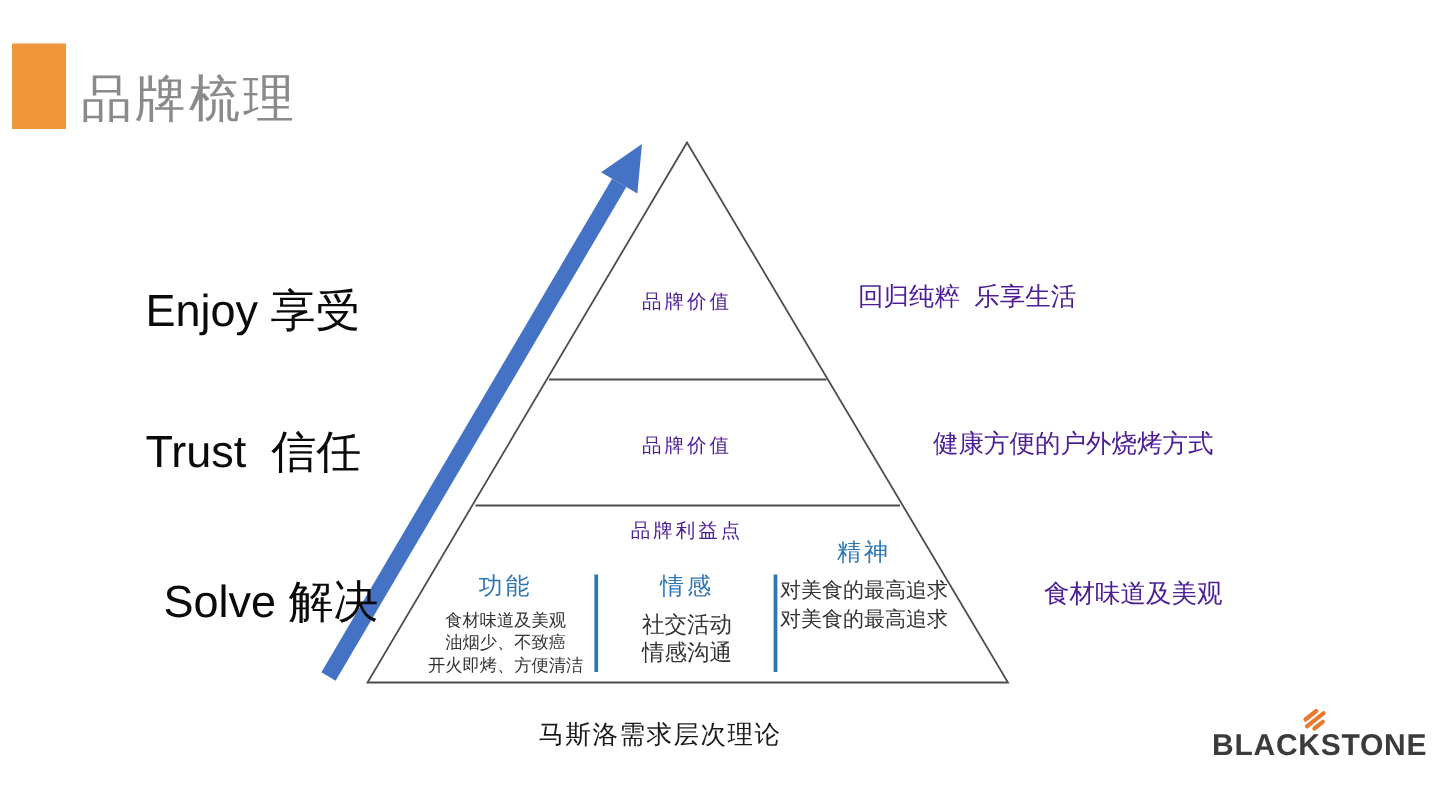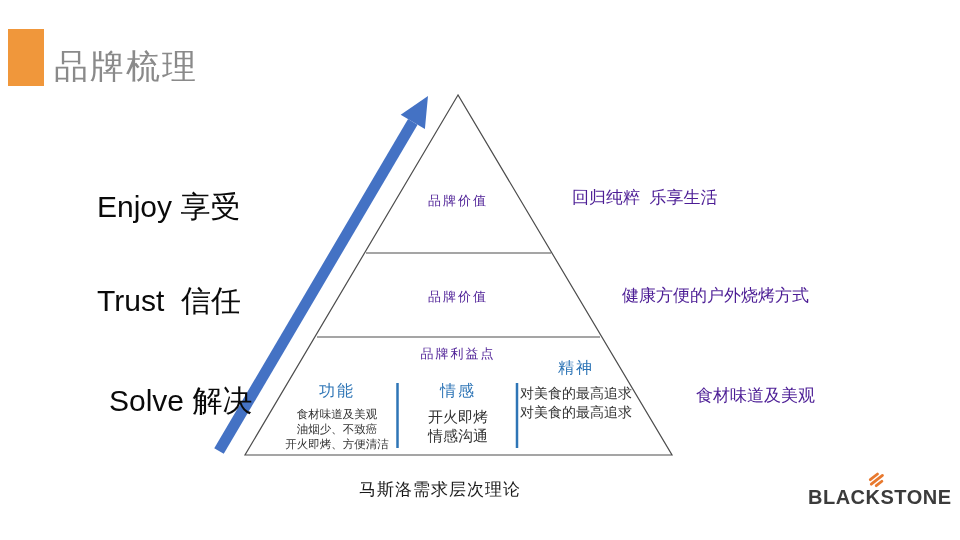--- a/index.html
+++ b/index.html
@@ -76,21 +76,21 @@
   <div class="abs level-label level-3">品牌利益点</div>
 
   <div class="abs col col-1">
     <div class="col-heading">功能</div>
     <div class="col-line">食材味道及美观</div>
     <div class="col-line">油烟少、不致癌</div>
     <div class="col-line">开火即烤、方便清洁</div>
   </div>
   <div class="abs col col-2">
     <div class="col-heading">情感</div>
-    <div class="col-line">开火即烤</div>
+    <div class="col-line">社交活动</div>
     <div class="col-line">情感沟通</div>
   </div>
   <div class="abs col col-3">
     <div class="col-heading">精神</div>
     <div class="col-line">对美食的最高追求</div>
     <div class="col-line">对美食的最高追求</div>
   </div>
 
   <div class="abs pyramid-caption">马斯洛需求层次理论</div>
 

